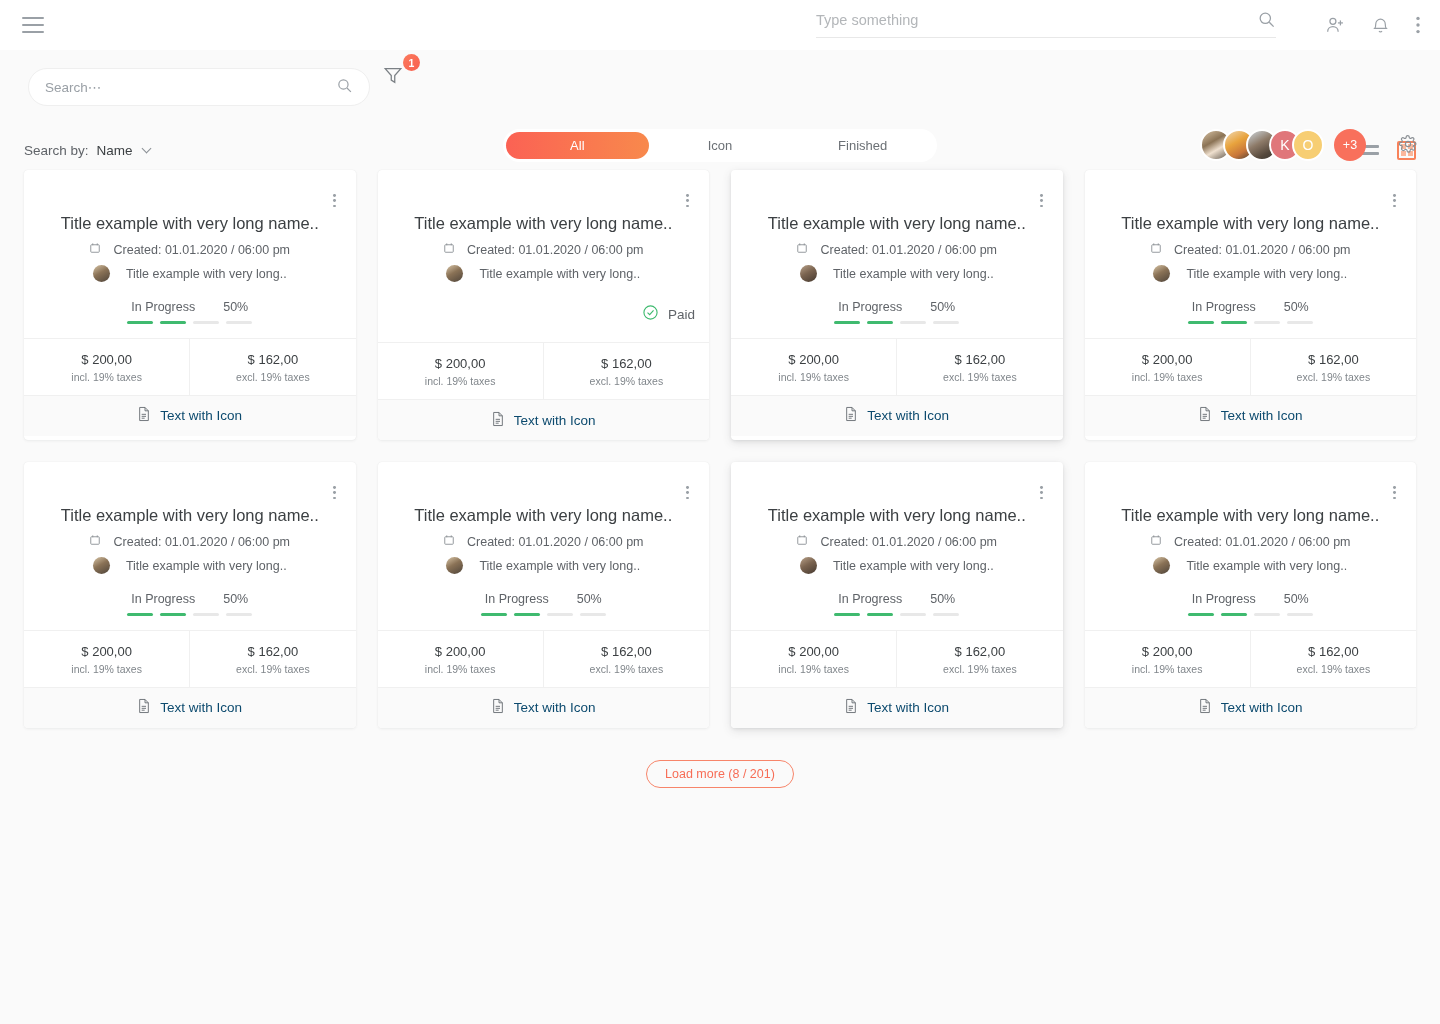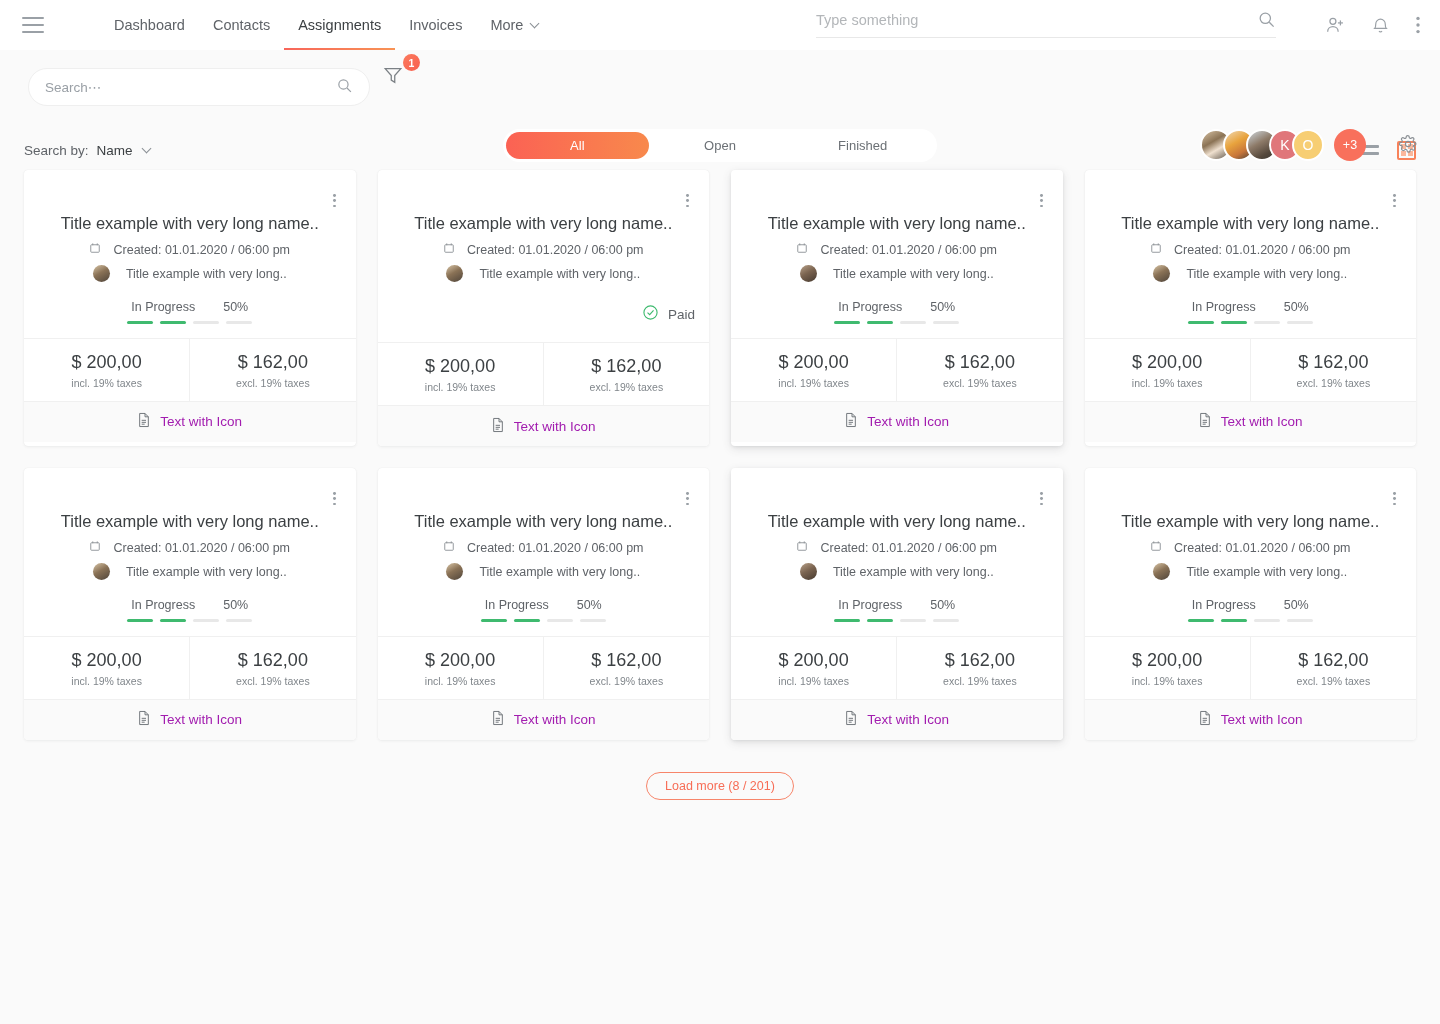--- a/index.html
+++ b/index.html
@@ -181,27 +181,27 @@
     margin-top: 22px; margin-bottom: 4px;
     display: flex; align-items: center; justify-content: flex-end; gap: 9px;
     font-size: 13.5px; color: #5f6368;
   }
 
   .card-amounts { display: flex; border-top: 1px solid #f0f0f0; }
   .amount {
     flex: 1; padding: 13px 6px 12px; text-align: center;
   }
   .amount + .amount { border-left: 1px solid #f0f0f0; }
-  .amount-value { font-size: 18px; color: #3c4043; }
+  .amount-value { font-size: 13px; color: #3c4043; }
   .amount-note { font-size: 10.5px; color: #80868b; margin-top: 4px; }
 
   .card-footer {
     border-top: 1px solid #f0f0f0; background: #fafafa;
     height: 41px; display: flex; align-items: center; justify-content: center;
-    gap: 9px; font-size: 13.5px; color: #a21caf; cursor: pointer;
+    gap: 9px; font-size: 13.5px; color: #0c4a6e; cursor: pointer;
   }
 
   
   .loadmore-wrap { display: flex; justify-content: center; margin-top: 32px; }
   .loadmore {
     border: 1px solid #f7856a; color: #f76d56; background: transparent;
     border-radius: 15px; height: 28px; padding: 0 18px;
     font-size: 12.5px; cursor: pointer;
     font-family: "Liberation Sans", sans-serif;
   }
@@ -216,38 +216,20 @@
 </head>
 <body>
 
 <div class="topnav">
   <div class="hamburger">
     <i></i>
     <i></i>
     <i></i>
   </div>
 
-  <div class="mainmenu">
-    <div class="mainmenu-item">
-      <span>Dashboard</span>
-    </div>
-    <div class="mainmenu-item">
-      <span>Contacts</span>
-    </div>
-    <div class="mainmenu-item active">
-      <span>Assignments</span>
-    </div>
-    <div class="mainmenu-item">
-      <span>Invoices</span>
-    </div>
-    <div class="mainmenu-item">
-      <span>More</span>
-      <span class="chevron"></span>
-    </div>
-  </div>
 
   <div class="globalsearch">
     <input type="text" placeholder="Type something" style="">
     <span class="navicon">
       <svg width="19" height="19" viewBox="0 0 24 24" fill="none" stroke="#9aa0a6" stroke-width="1.6">
         <circle cx="10.5" cy="10.5" r="6.5"></circle>
           <line x1="15.5" y1="15.5" x2="21" y2="21"></line>
       </svg>
     </span>
   </div>
@@ -295,21 +277,21 @@
       </svg>
     </span>
     <span class="filter-badge">1</span>
   </div>
 
   <div class="segment">
     <div class="seg-item active">
       <span>All</span>
     </div>
     <div class="seg-item">
-      <span>Open</span>
+      <span>Icon</span>
     </div>
     <div class="seg-item">
       <span>Finished</span>
     </div>
   </div>
 
   <div class="avatars">
     <span class="av ph1"></span>
     <span class="av ph2"></span>
     <span class="av ph3"></span>

